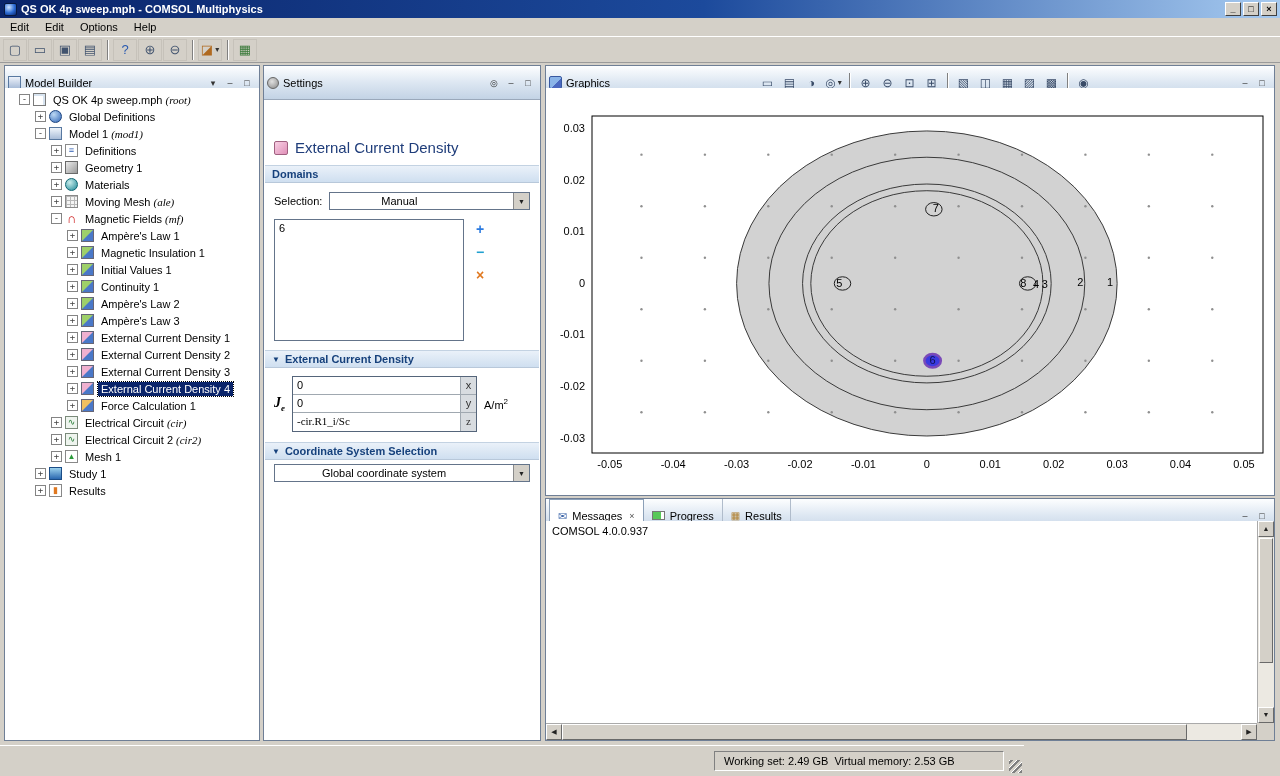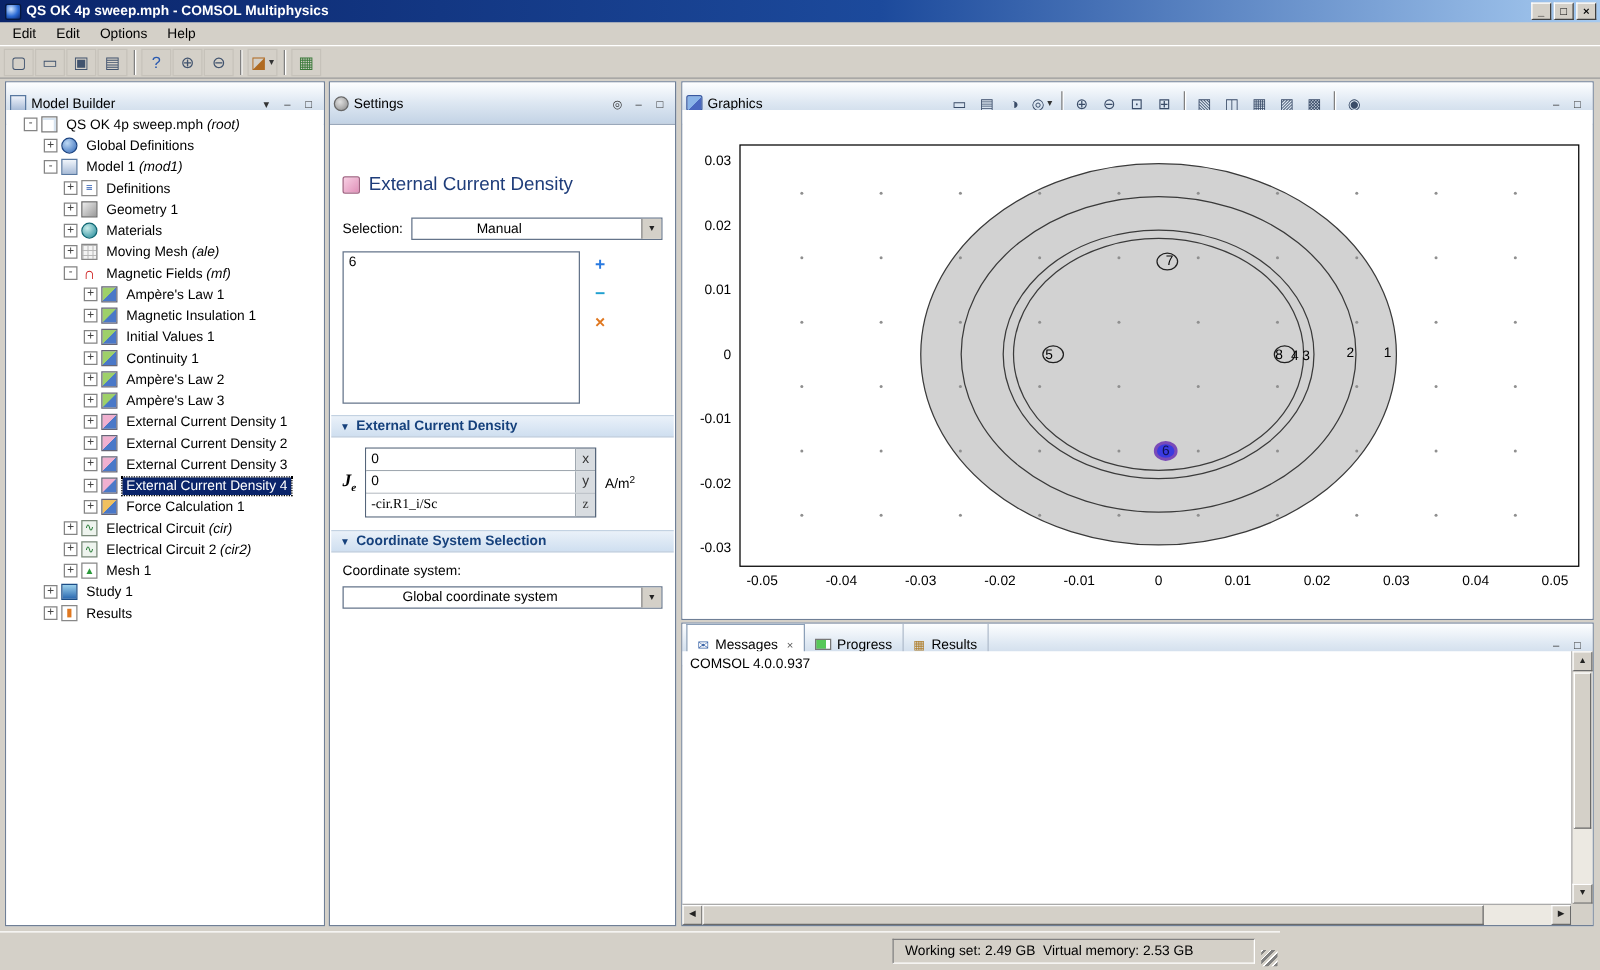--- a/index.html
+++ b/index.html
@@ -46,21 +46,21 @@
     background:linear-gradient(135deg,#8ab4e8 0 55%,#4a68c0 55%); }
 
   
   .mb-panel { left:4px; top:65px; width:256px; height:676px; }
   .tree { position:absolute; left:0; right:0; top:22px; bottom:0; background:#fff; overflow:hidden; padding-top:3px; }
   .trow { height:17px; display:flex; align-items:center; white-space:nowrap; }
   .expbox { width:11px; height:11px; flex:none; border:1px solid #848484; background:#fff;
     font-size:9px; line-height:9px; text-align:center; color:#444; margin-right:3px;
     font-family:"DejaVu Sans Mono", monospace; }
   .tlabel { padding:1px 3px; }
-  .tlabel i { font-style:italic; }
+  .tlabel i { font-style:italic;font-family:Liberation Serif, serif; }
   .trow.sel .tlabel { background:#0a246a; color:#fff; outline:1px dotted #000; }
 
   .ticon { width:13px; height:13px; flex:none; margin-right:4px; display:inline-flex;
     align-items:center; justify-content:center; font-size:9px; line-height:1; }
   .i-root-doc { background:#fff; border:1px solid #7a7a7a; box-shadow:inset -2px 2px 0 #d8e4f0; }
   .i-global-definitions { border-radius:50%; background:radial-gradient(circle at 35% 32%,#bcd8f4,#3268b8); border:1px solid #1c4480; }
   .i-model { background:linear-gradient(180deg,#f0f5fb,#a8bcd8); border:1px solid #5878a0; }
   .i-definitions { background:#fff; border:1px solid #8a8a8a; color:#2a5ab0; font-weight:bold; }
   .i-definitions::before { content:"≡"; }
   .i-geometry { background:linear-gradient(135deg,#ececec,#9a9a9a); border:1px solid #6a6a6a; }
@@ -357,20 +357,23 @@
         <span class="pbtn">–</span>
         <span class="pbtn">□</span>
       </div>
     </div>
     <div class="sbody">
       <div class="stitle-row">
         <span class="ecd-title-icon"></span>
         <span class="stitle">External Current Density</span>
       </div>
 
+      <div class="secbar">
+        <span>Domains</span>
+      </div>
       <div class="form-row">
         <span class="flabel">Selection:</span>
         <div class="combo sel-combo">
           <span class="cval">Manual</span>
           <span class="carrow">▼</span>
         </div>
       </div>
       <div class="listwrap">
         <div class="listbox">
             <div class="lrow">6</div>
@@ -402,21 +405,20 @@
               <div class="jax">z</div>
             </div>
           </div>
         <span class="je-unit"><span>A/m</span><sup>2</sup></span>
       </div>
 
       <div class="secbar">
         <span class="tri">▼</span>
         <span>Coordinate System Selection</span>
       </div>
-      <div class="flabel2">Coordinate system:</div>
       <div class="combo coord-combo">
         <span class="cval">Global coordinate system</span>
         <span class="carrow">▼</span>
       </div>
     </div>
   </div>
 
   <div class="panel graphics-panel">
     <div class="phead">
       <span class="gicon"></span>

